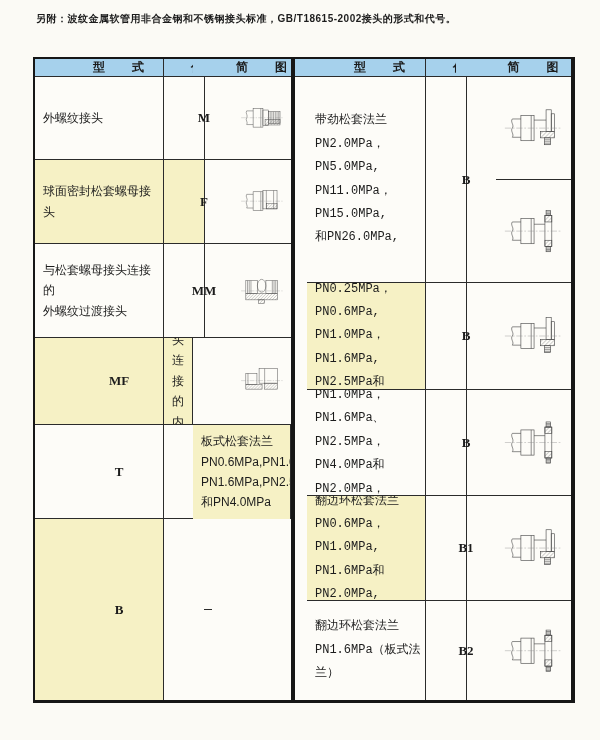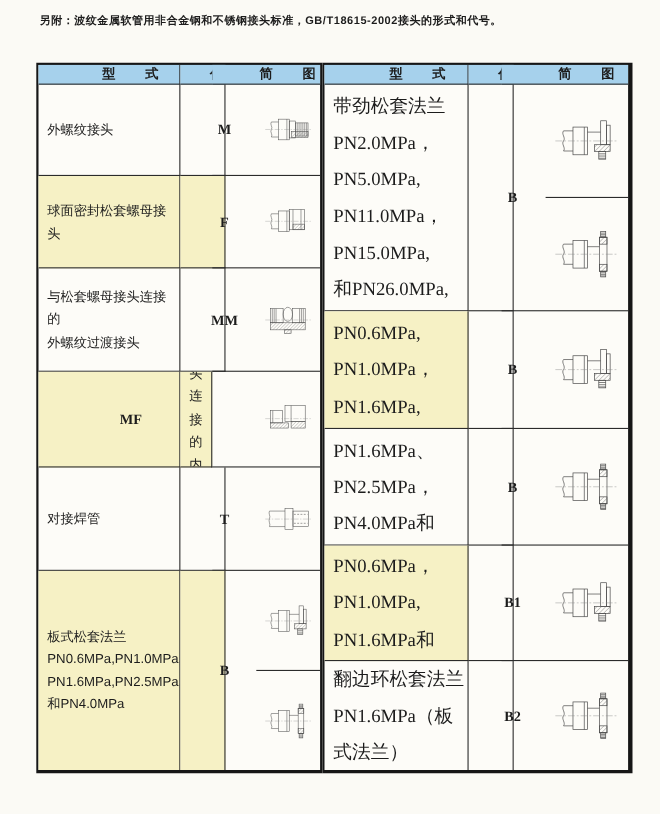--- a/index.html
+++ b/index.html
@@ -31,21 +31,21 @@
   .last{border-bottom:none;}
   .hd{
     background:#a6d1ec;display:flex;align-items:center;justify-content:center;
     font-size:12px;font-weight:700;letter-spacing:1px;overflow:hidden;white-space:nowrap;
   }
   .tc{
     display:flex;align-items:center;
     padding:6px 3px 6px 8px;font-size:12px;line-height:1.7;
     white-space:pre-line;overflow:hidden;
   }
-  .tblR .tc{font-size:17px;line-height:1.95;font-family:Liberation Serif, serif;}
+  .tblR .tc{font-size:12px;line-height:1.95;font-family:Liberation Mono, monospace;margin-left:12px;}
   .cc{
     display:flex;align-items:center;justify-content:center;
     font-family:"Liberation Serif", serif;font-size:13px;font-weight:700;
   }
   .hl{background:#f6f1c5;}
   .dcell{display:flex;flex-direction:column;}
   .diag{flex:1 1 0;display:flex;align-items:center;justify-content:center;padding:3px 4px;min-height:0;}
   .diag + .diag{border-top:1.5px solid #2b2b2b;}
   .diag svg{width:94%;height:94%;}
   .s{fill:none;stroke:#4a4a4a;stroke-width:1.1;}
@@ -146,21 +146,20 @@
           <line class="s" x1="21" y1="20" x2="21" y2="46"></line>
           <rect class="s" x="47" y="9" width="43" height="34"></rect>
           <line class="s" x1="60" y1="9" x2="60" y2="43"></line>
           <rect class="s" style="fill:url(#h4)" x="16" y="46" width="38" height="11"></rect>
           <rect class="s" style="fill:url(#h4)" x="60" y="43" width="30" height="14"></rect>
           <line x1="5" y1="37" x2="105" y2="37" stroke="#888" stroke-width="0.7" stroke-dasharray="11 3 3 3"></line>
         </svg>
       </div>
   </div>
 
-  <div class="c tc">对接焊管</div>
   <div class="c cc">T</div>
   <div class="c dc dcell">
     <div class="diag">
         <svg viewBox="0 0 110 74" preserveAspectRatio="xMidYMid meet">
           <defs>
             <pattern id="h5" patternUnits="userSpaceOnUse" width="5" height="5" patternTransform="rotate(45)">
               <line x1="0" y1="0" x2="0" y2="5" stroke="#777" stroke-width="1.2"></line>
             </pattern>
           </defs>
           <path class="s" d="M14 20 C11 25 17 31 14 36 C11 42 17 48 14 53"></path>

